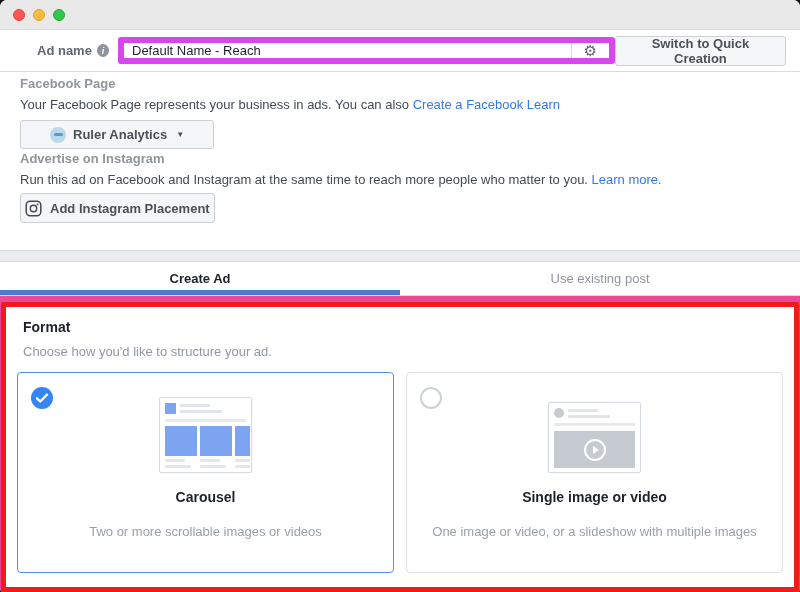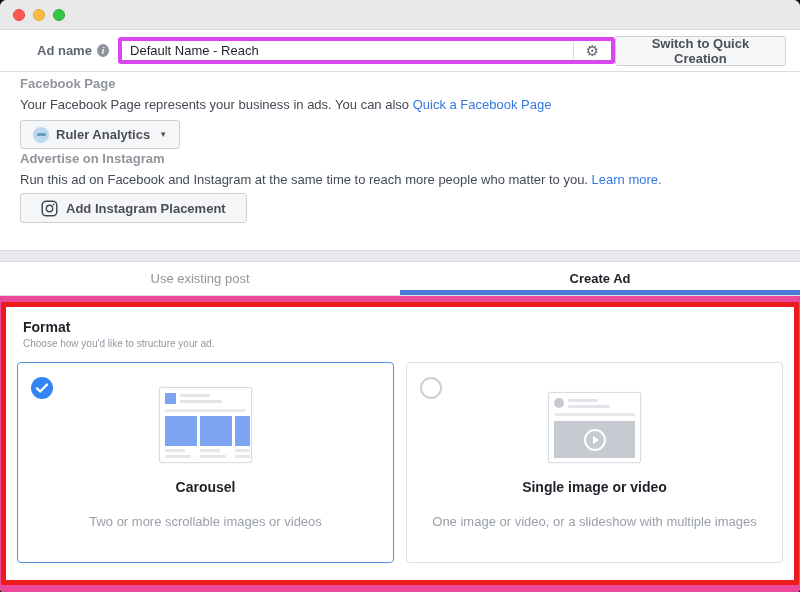--- a/index.html
+++ b/index.html
@@ -11,52 +11,52 @@
   .lights { display:flex; gap:8px; }
   .light { width:12px; height:12px; border-radius:50%; }
   .light.red    { background:#fc5753; border:1px solid #e2453f; }
   .light.yellow { background:#fdbc40; border:1px solid #e0a52f; }
   .light.green  { background:#33c748; border:1px solid #27a838; }
 
   
   .toolbar { height:42px; background:#fff; border-bottom:1px solid #d8dce2; display:flex; align-items:center; padding:0 14px 0 37px; flex:0 0 auto; }
   .adname-label { font-size:13px; font-weight:bold; color:#606770; white-space:nowrap; }
   .info-badge { display:inline-flex; width:13px; height:13px; border-radius:50%; background:#8d949e; color:#fff; font-size:9px; font-weight:bold; align-items:center; justify-content:center; margin-left:5px; font-style:italic; }
-  .name-field { display:flex; align-items:center; height:27px; width:533px; margin-left:9px; border:4px solid #d946ef; border-radius:3px; background:#fff; overflow:hidden; }
+  .name-field { display:flex; align-items:center; height:27px; width:533px; margin-left:9px; border:6px solid #d946ef; border-radius:3px; background:#fff; overflow:hidden; }
   .name-field input { flex:1; border:none; outline:none; font-size:13px; color:#1d2129; padding:0 8px; font-family:"Liberation Sans", sans-serif; }
   .gear-seg { width:38px; height:17px; border-left:1px solid #d8dce2; display:flex; align-items:center; justify-content:center; color:#5f6673; font-size:15px; cursor:pointer; }
   .btn { display:inline-flex; align-items:center; justify-content:center; background:#f5f6f7; border:1px solid #ccd0d5; border-radius:3px; font-size:13px; font-weight:bold; color:#4b4f56; cursor:pointer; }
   .switch-btn { margin-left:auto; height:30px; padding:0 13px; }
 
   
   .content { height:178px; background:#fff; padding:3px 20px 0; overflow:hidden; flex:0 0 auto; }
   .sec-heading { font-size:13px; font-weight:bold; color:#90949c; line-height:17px; }
   .sec-desc { font-size:13px; color:#434a54; line-height:17px; margin-top:4px; }
   a.link { color:#3578e5; text-decoration:none; }
-  .page-btn { height:29px; margin-top:7px; padding:0 12px; font-size:13px; }
+  .page-btn { height:29px; margin-top:7px; padding:0 29px; font-size:13px; }
   .page-avatar { width:16px; height:16px; border-radius:50%; background:#bcd8ec; display:inline-flex; align-items:center; justify-content:center; margin-right:7px; }
   .page-avatar .dash { width:9px; height:3px; border-radius:2px; background:#5e9cc2; }
   .caret { font-size:8px; color:#4b4f56; margin-left:9px; }
   .ig-heading { margin-top:1px; }
-  .ig-btn { height:30px; margin-top:5px; padding:0 20px; }
+  .ig-btn { height:30px; margin-top:5px; padding:0 4px; }
   .ig-icon { margin-right:8px; display:inline-flex; }
 
   .band { height:12px; background:#e9ebee; border-top:1px solid #d7dade; border-bottom:1px solid #d7dade; flex:0 0 auto; }
 
   
   .tabbar { height:34px; background:#fff; border-bottom:1px solid #d8dce2; display:flex; flex:0 0 auto; }
   .tab { flex:1; display:flex; align-items:center; justify-content:center; font-size:13px; color:#90949c; position:relative; cursor:pointer; }
   .tab.active { color:#1d2129; font-weight:bold; }
   .tab.active::after { content:""; position:absolute; left:0; right:0; bottom:0; height:5px; background:#4a7bd4; }
 
   
   .format-wrap { flex:1; padding:6px 1px 7px; background:#ec4899; }
   .format-box { height:100%; border:5px solid #ee1b1b; border-radius:2px; background:#fff; padding:12px 11px 14px; }
   .format-heading { font-size:14px; font-weight:bold; color:#1d2129; margin-left:6px; }
-  .format-sub { font-size:10px; color:#9197a3; margin-top:3px; margin-left:6px; }
+  .format-sub { font-size:13px; color:#9197a3; margin-top:9px; margin-left:6px; }
   .cards { display:flex; gap:12px; margin-top:13px; }
   .card { flex:1; height:201px; border-radius:4px; background:#fff; position:relative; cursor:pointer; }
   .card.selected { border:1px solid #5694dd; }
   .card.unselected { border:1px solid #dddfe2; }
   .select-mark { position:absolute; top:14px; left:13px; }
   .radio-empty { width:22px; height:22px; border-radius:50%; border:2px solid #ccd2d9; background:#fff; }
   .card-illus { height:100px; display:flex; align-items:flex-end; justify-content:center; padding-top:34px; }
   .card-title { text-align:center; font-size:14px; font-weight:bold; color:#1d2129; margin-top:16px; }
   .card-desc { text-align:center; font-size:13px; color:#9aa0aa; margin-top:19px; }
 
@@ -92,21 +92,21 @@
     <span class="info-badge">i</span>
     <div class="name-field">
       <input type="text" value="Default Name - Reach" style="">
       <span class="gear-seg">⚙</span>
     </div>
     <button class="btn switch-btn">Switch to Quick Creation</button>
   </div>
 
   <div class="content">
     <div class="sec-heading">Facebook Page</div>
-    <div class="sec-desc"><span>Your Facebook Page represents your business in ads. You can also </span><a class="link" href="#">Quick a Facebook Page</a></div>
+    <div class="sec-desc"><span>Your Facebook Page represents your business in ads. You can also </span><a class="link" href="#">Create a Facebook Learn</a></div>
     <button class="btn page-btn">
       <span class="page-avatar">
           <span class="dash"></span>
         </span>
       <span>Ruler Analytics</span>
       <span class="caret">▼</span>
     </button>
 
     <div class="sec-heading ig-heading">Advertise on Instagram</div>
     <div class="sec-desc"><span>Run this ad on Facebook and Instagram at the same time to reach more people who matter to you. </span><a class="link" href="#">Learn more.</a></div>
@@ -118,22 +118,22 @@
             <circle cx="12.6" cy="4.4" r="0.9" fill="#444950"></circle>
           </svg>
       </span>
       <span>Add Instagram Placement</span>
     </button>
   </div>
 
   <div class="band"></div>
 
   <div class="tabbar">
+    <div class="tab active">Create Ad</div>
     <div class="tab">Use existing post</div>
-    <div class="tab active">Create Ad</div>
   </div>
 
   <div class="format-wrap">
     <div class="format-box">
       <div class="format-heading">Format</div>
       <div class="format-sub">Choose how you'd like to structure your ad.</div>
 
       <div class="cards">
 
         <div class="card selected">

